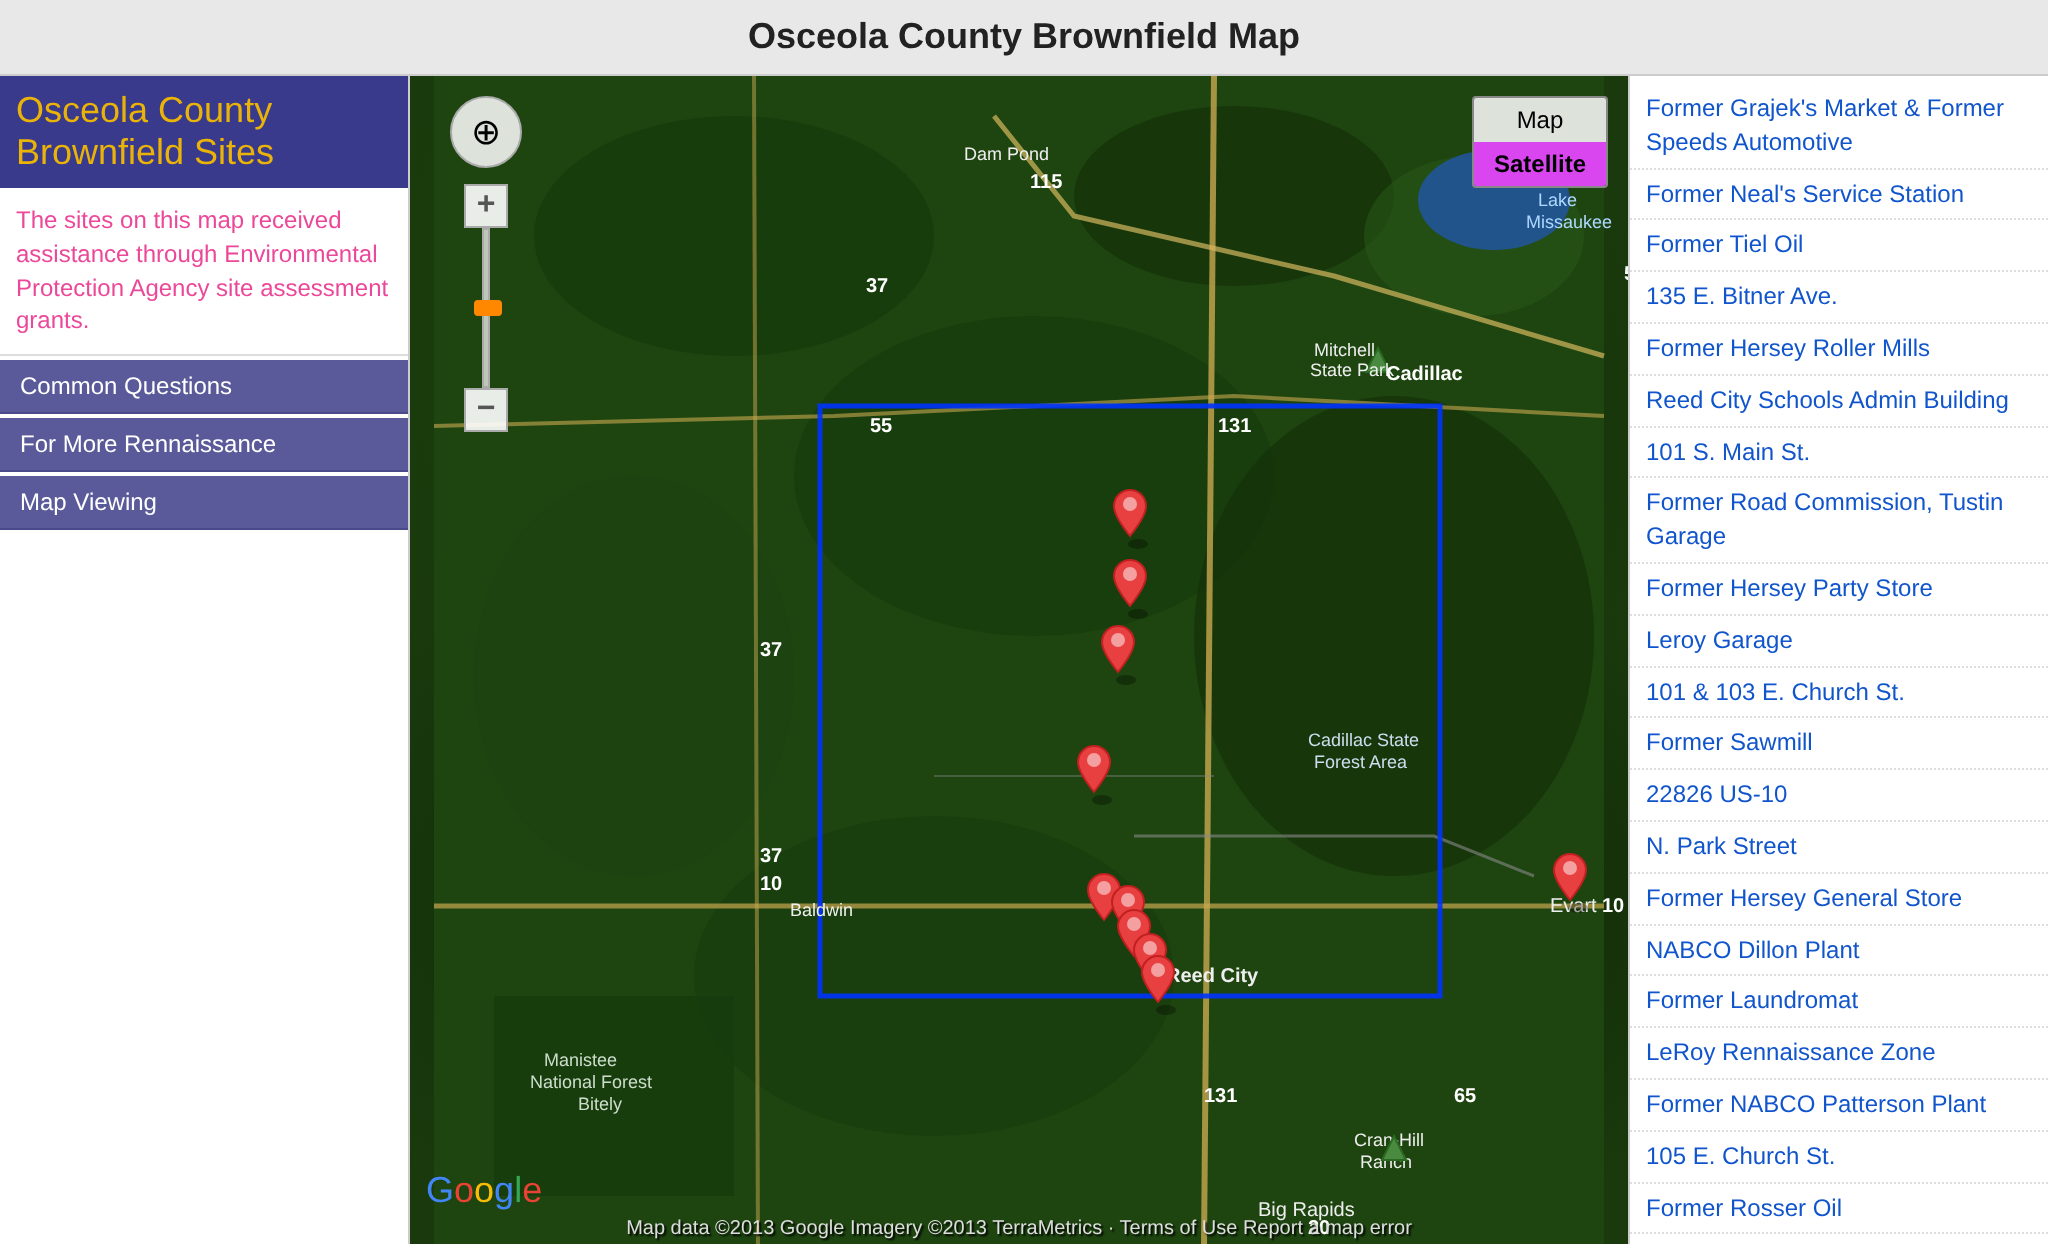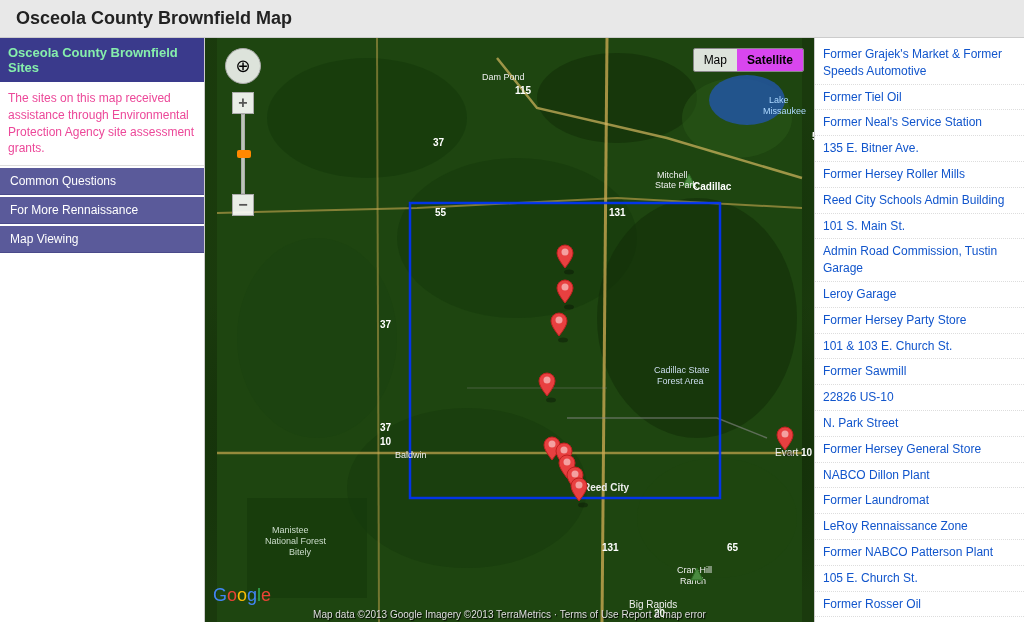--- a/index.html
+++ b/index.html
@@ -1,19 +1,20 @@
 <!DOCTYPE html>
 <html><head>
   <meta charset="utf-8">
   <style>
     * { margin: 0; padding: 0; box-sizing: border-box; }
     body { font-family: Arial, sans-serif; font-size: 13px; background: #f0f0f0; width: 1024px; height: 622px; overflow: hidden; }
 
     #page-title {
       background: #e8e8e8;
+      text-align: center;
       padding: 8px 16px;
       font-size: 18px;
       font-weight: bold;
       color: #222;
       border-bottom: 1px solid #ccc;
     }
 
     #main-layout {
       display: flex;
       height: calc(622px - 36px);
@@ -23,23 +24,23 @@
       width: 205px;
       background: #fff;
       border-right: 1px solid #ccc;
       flex-shrink: 0;
       display: flex;
       flex-direction: column;
     }
 
     #sidebar-header {
       background: #3a3a8c;
-      color: #86efac;
-      font-weight: bold;
-      font-size: 13px;
+      color: #eab308;
+      font-weight: normal;
+      font-size: 18px;
       padding: 7px 8px;
     }
 
     #sidebar-description {
       padding: 8px;
       font-size: 12px;
       color: #ec4899;
       line-height: 1.4;
       border-bottom: 1px solid #ddd;
     }
@@ -140,20 +141,21 @@
 
     
     #map-type-toggle {
       position: absolute;
       top: 10px;
       right: 10px;
       display: flex;
       border: 1px solid #888;
       border-radius: 2px;
       overflow: hidden;
+      flex-direction: column;
     }
 
     .map-type-btn {
       padding: 4px 10px;
       font-size: 12px;
       cursor: pointer;
       background: rgba(255,255,255,0.85);
       border: none;
     }
 
@@ -384,29 +386,29 @@
 
     <div id="google-logo">
       <span>G</span><span>o</span><span>o</span><span>g</span><span>l</span><span>e</span>
     </div>
 
     <div id="map-attribution">Map data ©2013 Google Imagery ©2013 TerraMetrics · Terms of Use  Report a map error</div>
   </div>
 
   <div id="right-panel">
   <a class="site-link" href="#">Former Grajek's Market &amp; Former Speeds Automotive</a>
+      <a class="site-link" href="#">Former Neal's Service Station</a>
       <a class="site-link" href="#">Former Tiel Oil</a>
-      <a class="site-link" href="#">Former Neal's Service Station</a>
       <a class="site-link" href="#">135 E. Bitner Ave.</a>
       <a class="site-link" href="#">Former Hersey Roller Mills</a>
       <a class="site-link" href="#">Reed City Schools Admin Building</a>
       <a class="site-link" href="#">101 S. Main St.</a>
-      <a class="site-link" href="#">Admin Road Commission, Tustin Garage</a>
+      <a class="site-link" href="#">Former Road Commission, Tustin Garage</a>
+      <a class="site-link" href="#">Former Hersey Party Store</a>
       <a class="site-link" href="#">Leroy Garage</a>
-      <a class="site-link" href="#">Former Hersey Party Store</a>
       <a class="site-link" href="#">101 &amp; 103 E. Church St.</a>
       <a class="site-link" href="#">Former Sawmill</a>
       <a class="site-link" href="#">22826 US-10</a>
       <a class="site-link" href="#">N. Park Street</a>
       <a class="site-link" href="#">Former Hersey General Store</a>
       <a class="site-link" href="#">NABCO Dillon Plant</a>
       <a class="site-link" href="#">Former Laundromat</a>
       <a class="site-link" href="#">LeRoy Rennaissance Zone</a>
       <a class="site-link" href="#">Former NABCO Patterson Plant</a>
       <a class="site-link" href="#">105 E. Church St.</a>

